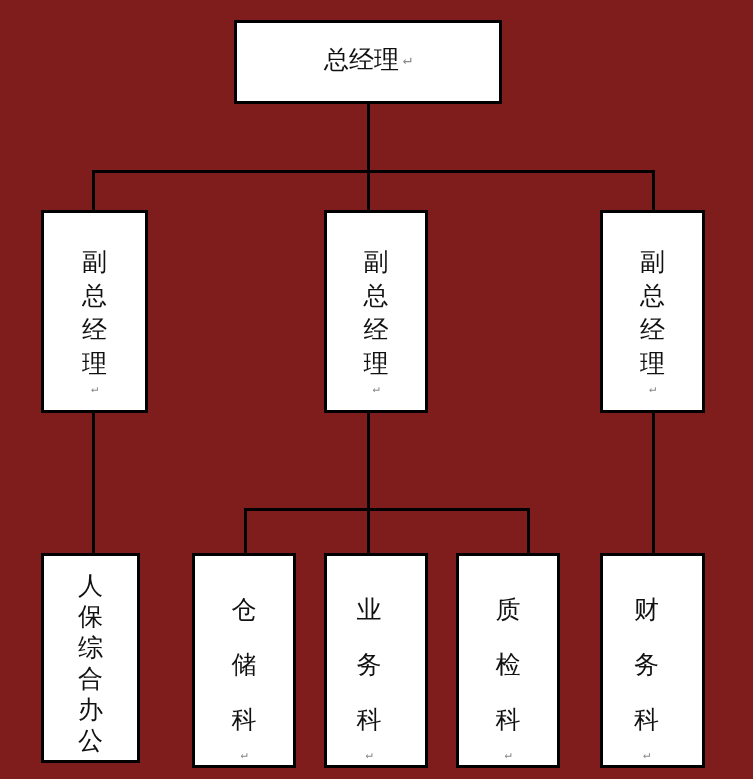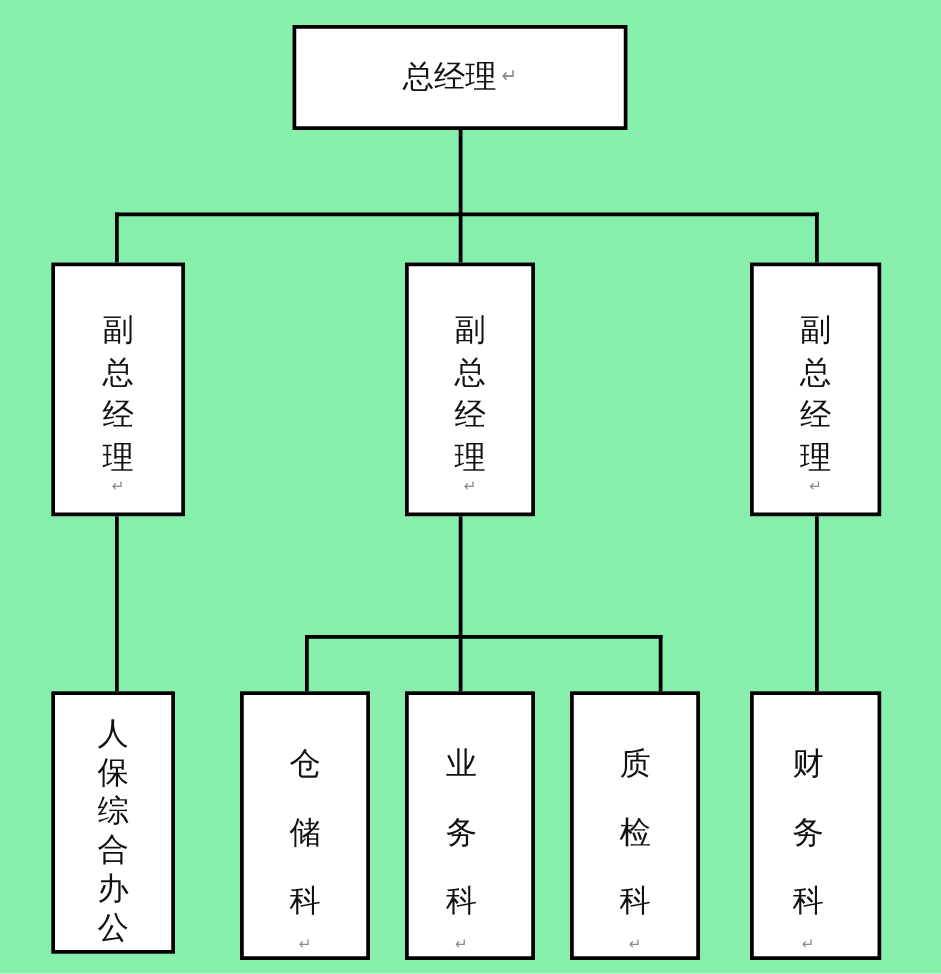--- a/index.html
+++ b/index.html
@@ -4,23 +4,23 @@
 <style>
   html, body {
     margin: 0;
     padding: 0;
     background: #ffffff;
   }
   #page {
     position: relative;
     width: 753px;
     height: 779px;
-    background: #86efac;
+    background: #7f1d1d;
     overflow: hidden;
-    font-family: Liberation Sans, sans-serif;
+    font-family: Liberation Mono, monospace;
   }
 
   
   .node {
     position: absolute;
     box-sizing: border-box;
     border: 3px solid #000000;
     background: #ffffff;
     z-index: 2;
   }

